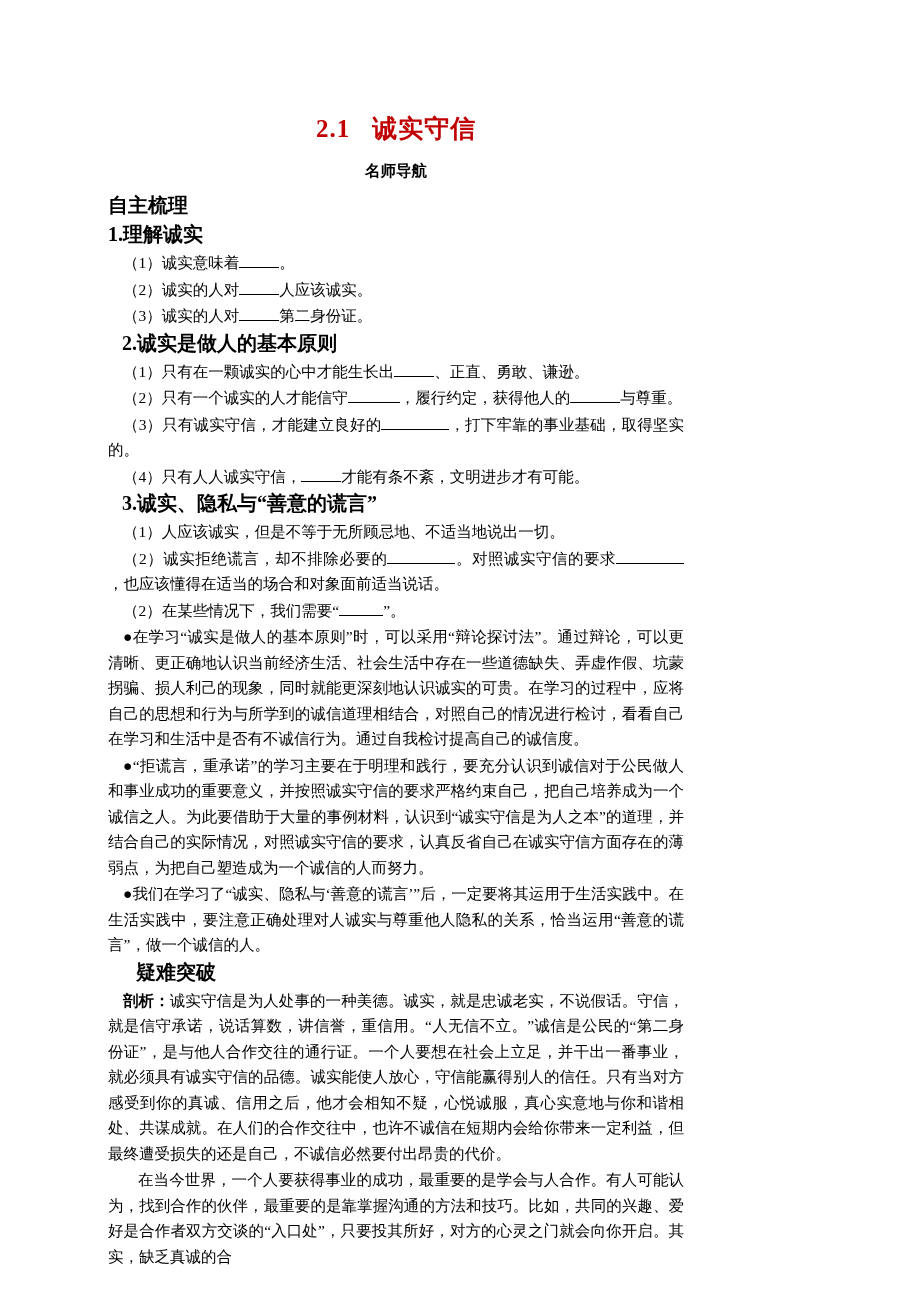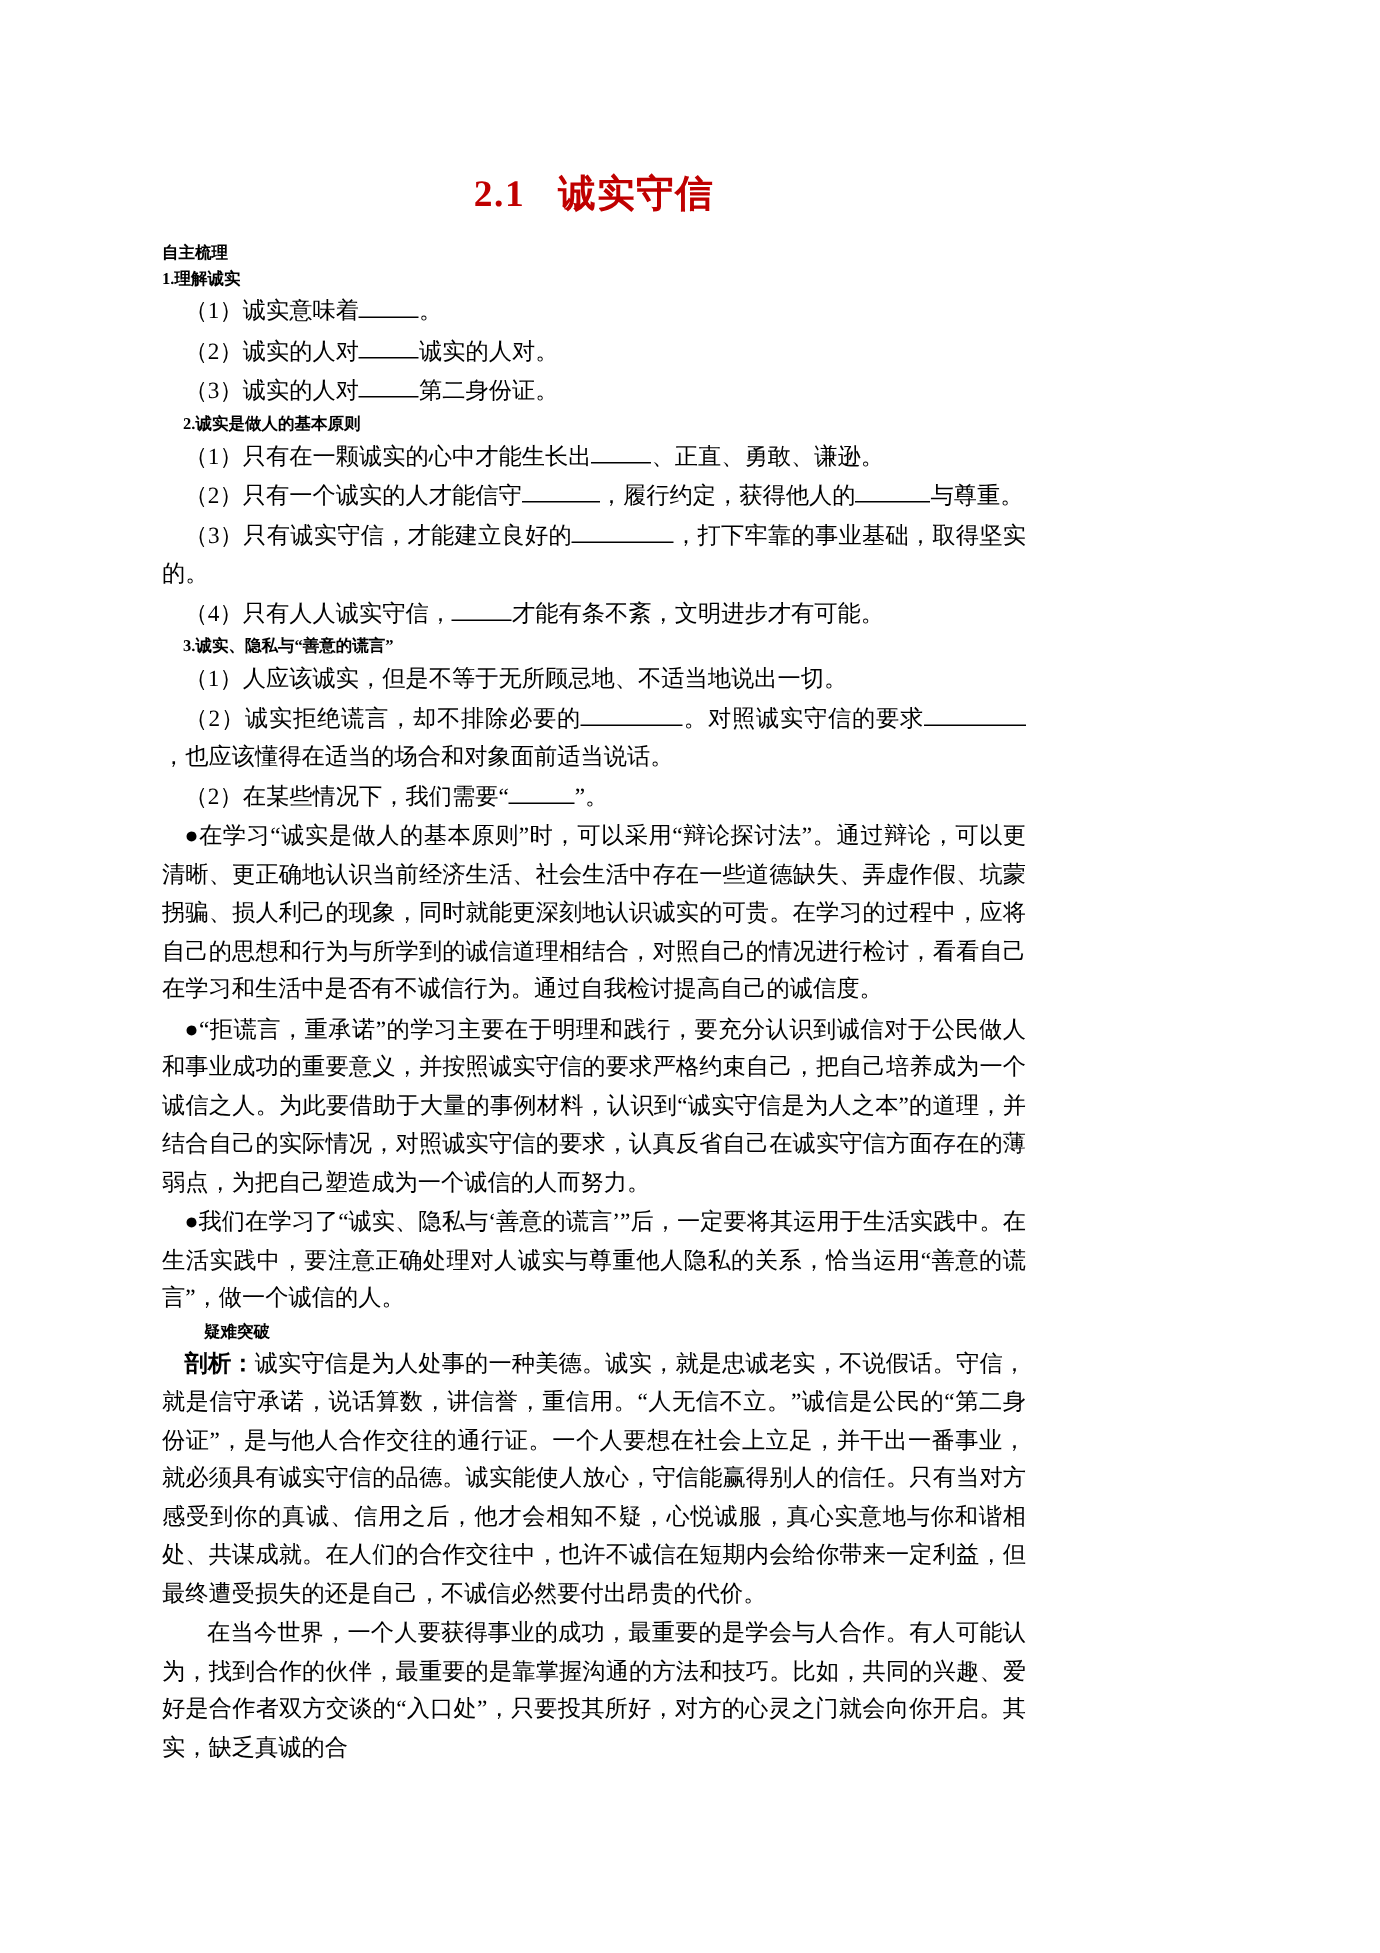--- a/index.html
+++ b/index.html
@@ -32,21 +32,21 @@
   .doc-title .num {
     margin-right: 22px;
   }
   .section-center {
     text-align: center;
     font-size: 15.5px;
     font-weight: bold;
     margin: 0 0 10px 0;
   }
   .heading {
-    font-size: 11px;
+    font-size: 20px;
     font-weight: bold;
     margin: 0 0 2px 0;
     text-indent: 0;
   }
   .heading.indent1 {
     text-indent: 14px;
   }
   .heading.indent2 {
     text-indent: 28px;
   }
@@ -79,32 +79,33 @@
 </style>
 </head>
 <body>
 
 <div class="page">
 
   <h1 class="doc-title">
     <span class="num">2.1</span><span>诚实守信</span>
   </h1>
 
+  <div class="section-center">名师导航</div>
 
   <div class="heading">自主梳理</div>
 
   <div class="heading">1.理解诚实</div>
 
 
   <p class="body indent-half">
     <span>（1）诚实意味着</span><span class="blank b4"></span><span>。</span>
   </p>
 
   <p class="body indent-half">
-    <span>（2）诚实的人对</span><span class="blank b4"></span><span>诚实的人对。</span>
+    <span>（2）诚实的人对</span><span class="blank b4"></span><span>人应该诚实。</span>
   </p>
 
   <p class="body indent-half">
     <span>（3）诚实的人对</span><span class="blank b4"></span><span>第二身份证。</span>
   </p>
 
   <div class="heading indent1">2.诚实是做人的基本原则</div>
 
   <p class="body indent-half">
     <span>（1）只有在一颗诚实的心中才能生长出</span><span class="blank b4"></span><span>、正直、勇敢、谦逊。</span>

